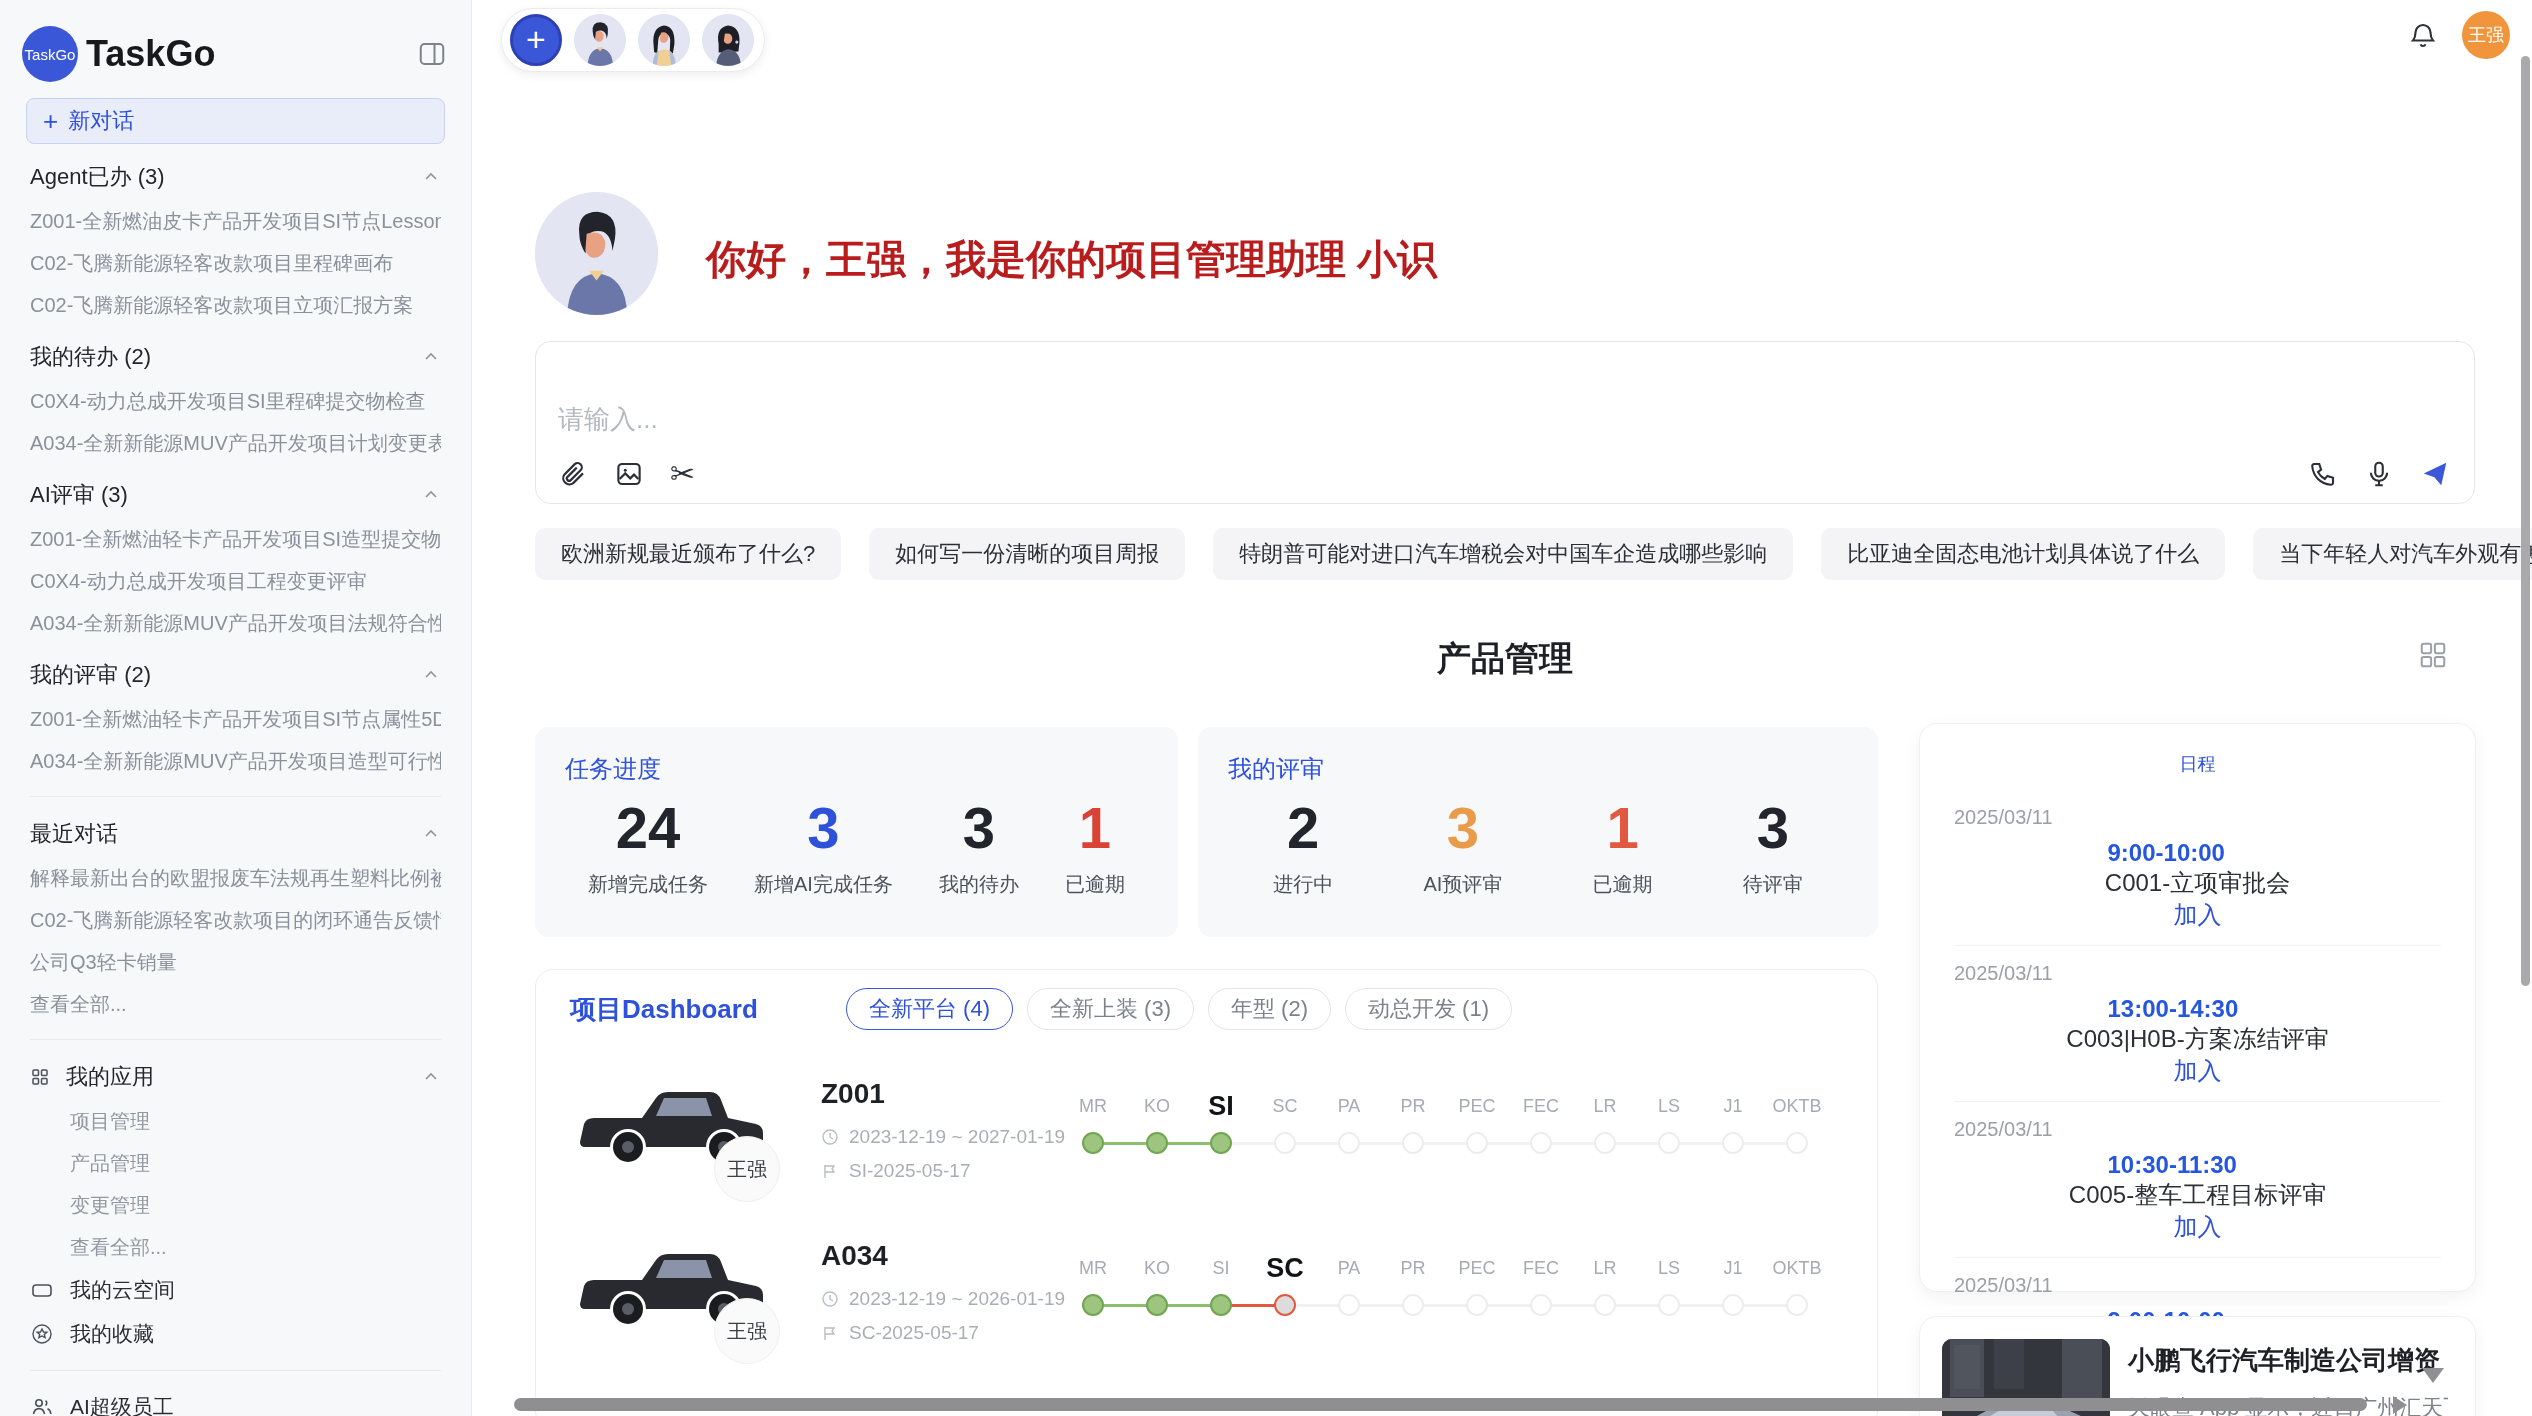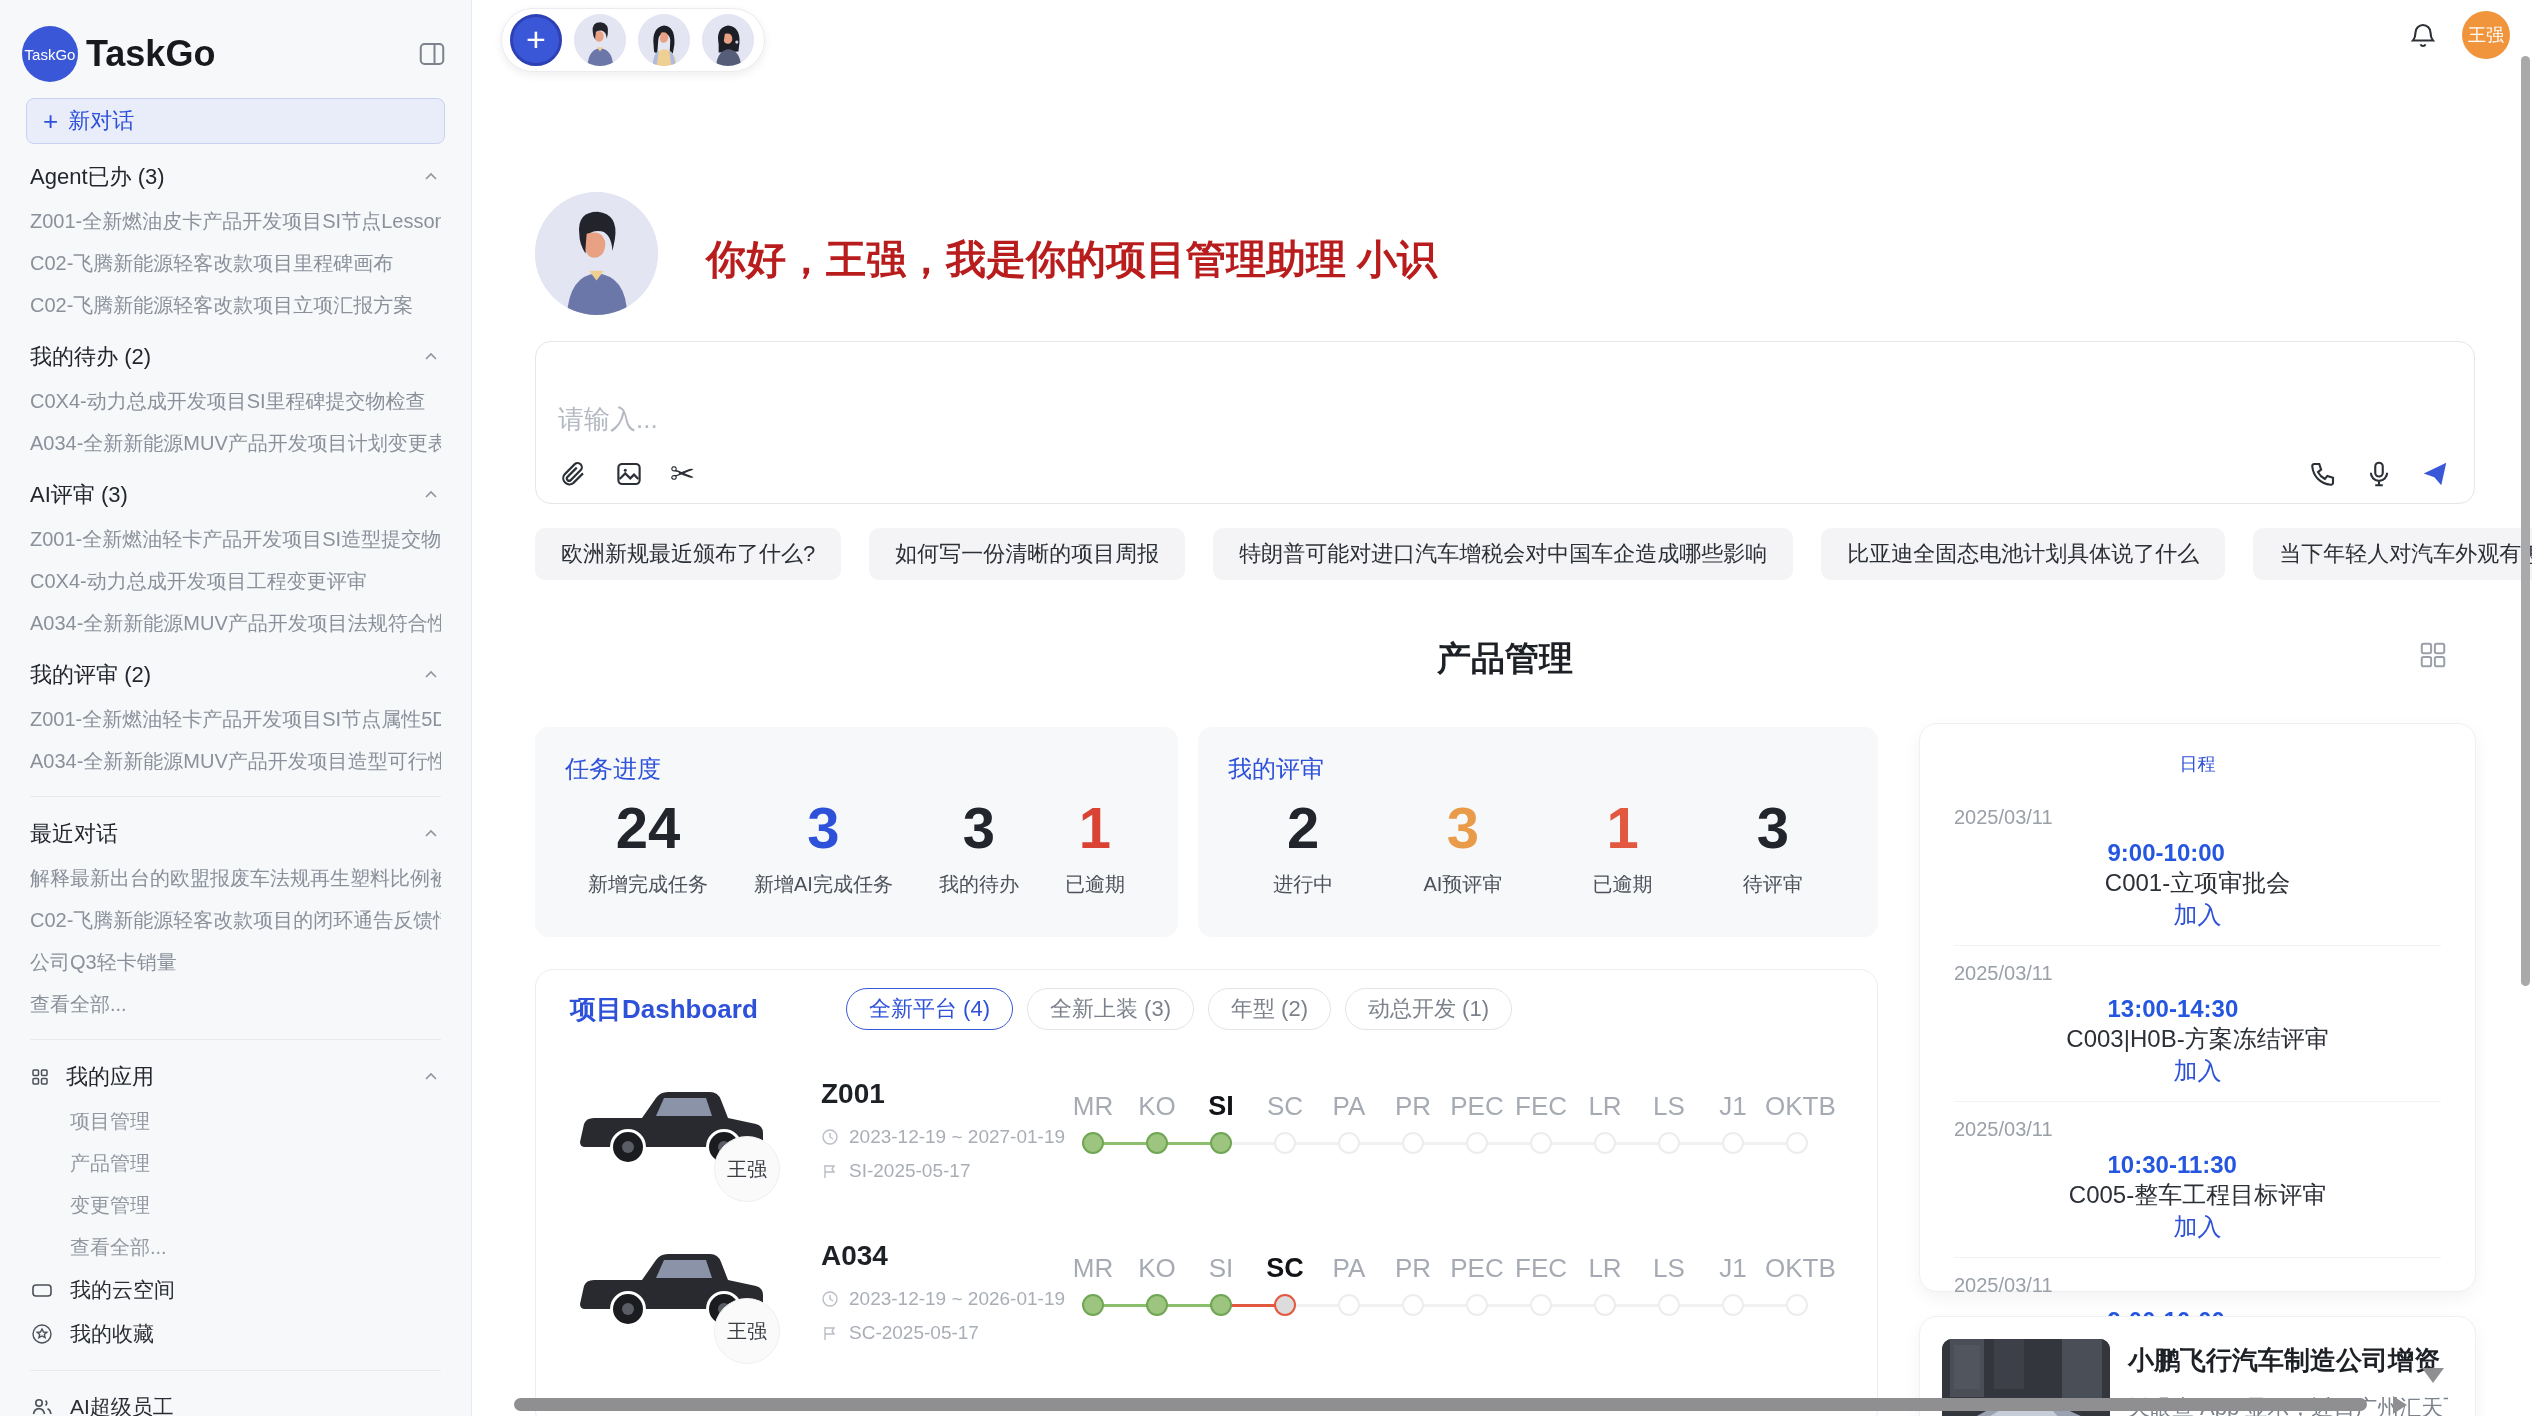--- a/index.html
+++ b/index.html
@@ -69,21 +69,21 @@
   .tab { height:42px; line-height:40px; border-radius:21px; padding:0 22px; font-size:22px; border:1px solid #e2e4e8; color:#7c828b; background:#fff; white-space:nowrap; cursor:pointer; }
   .tab.active { border-color:#3a57d8; color:#2E51DA; }
   .proj-row { position:absolute; left:0; width:100%; height:160px; }
   .truck { position:absolute; left:36px; top:6px; width:200px; height:100px; }
   .owner-badge { position:absolute; left:178px; top:66px; width:66px; height:66px; border-radius:50%; background:#fafafa; border:1px solid #efefef; display:flex; align-items:center; justify-content:center; font-size:20px; color:#3a3e45; }
   .proj-name { position:absolute; left:285px; top:8px; font-size:28px; font-weight:700; color:#1d2025; }
   .proj-meta { position:absolute; left:285px; display:flex; align-items:center; gap:10px; font-size:19px; color:#a9aeb6; white-space:nowrap; }
   .proj-meta .mic { width:18px; height:18px; color:#b9bec6; flex:none; }
   .mrow { position:absolute; left:525px; top:18px; display:flex; }
   .mcol { width:64px; position:relative; text-align:center; }
-  .mlabel { display:block; height:36px; line-height:36px; font-size:26px; color:#a6abb3; }
+  .mlabel { display:block; height:36px; line-height:36px; font-size:18px; color:#a6abb3; }
   .mcol.current .mlabel { font-size:27px; color:#111317; font-weight:700; }
   .mdot { width:22px; height:22px; border-radius:50%; margin:8px auto 0; background:#fff; border:2px solid #ededee; position:relative; z-index:2; }
   .mcol.done .mdot { background:#9dc57f; border-color:#6fa653; }
   .mcol.overdue .mdot { background:#dcdcdc; border-color:#e2593f; }
   .mcol:not(:first-child)::before { content:""; position:absolute; left:-32px; width:64px; top:54px; height:3px; background:#f0f1f3; z-index:1; }
   .mcol.seg-green::before { background:#8cbf6d; }
   .mcol.seg-red::before { background:#e2593f; }
 
   
   .sched-card { position:absolute; left:1919px; top:723px; width:557px; height:569px; background:#fff; border:1px solid #eef0f3; border-radius:18px; box-shadow:0 6px 18px rgba(0,0,0,.05); padding:0 34px; }

